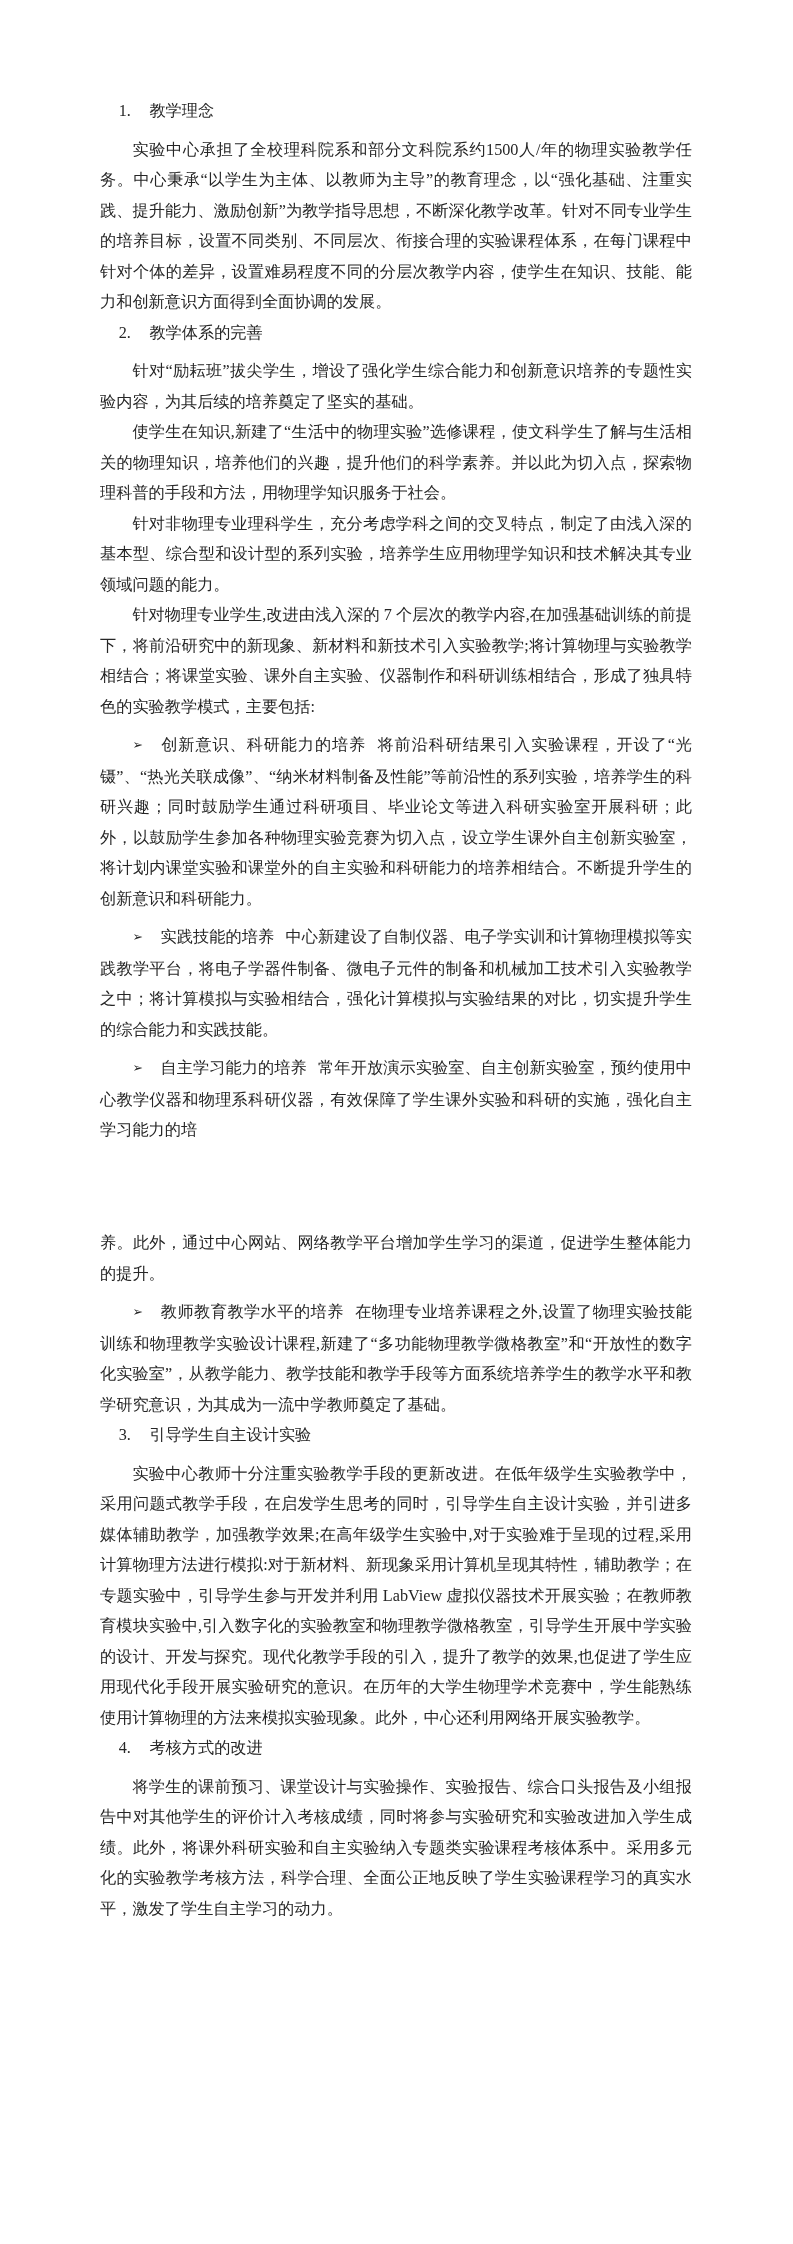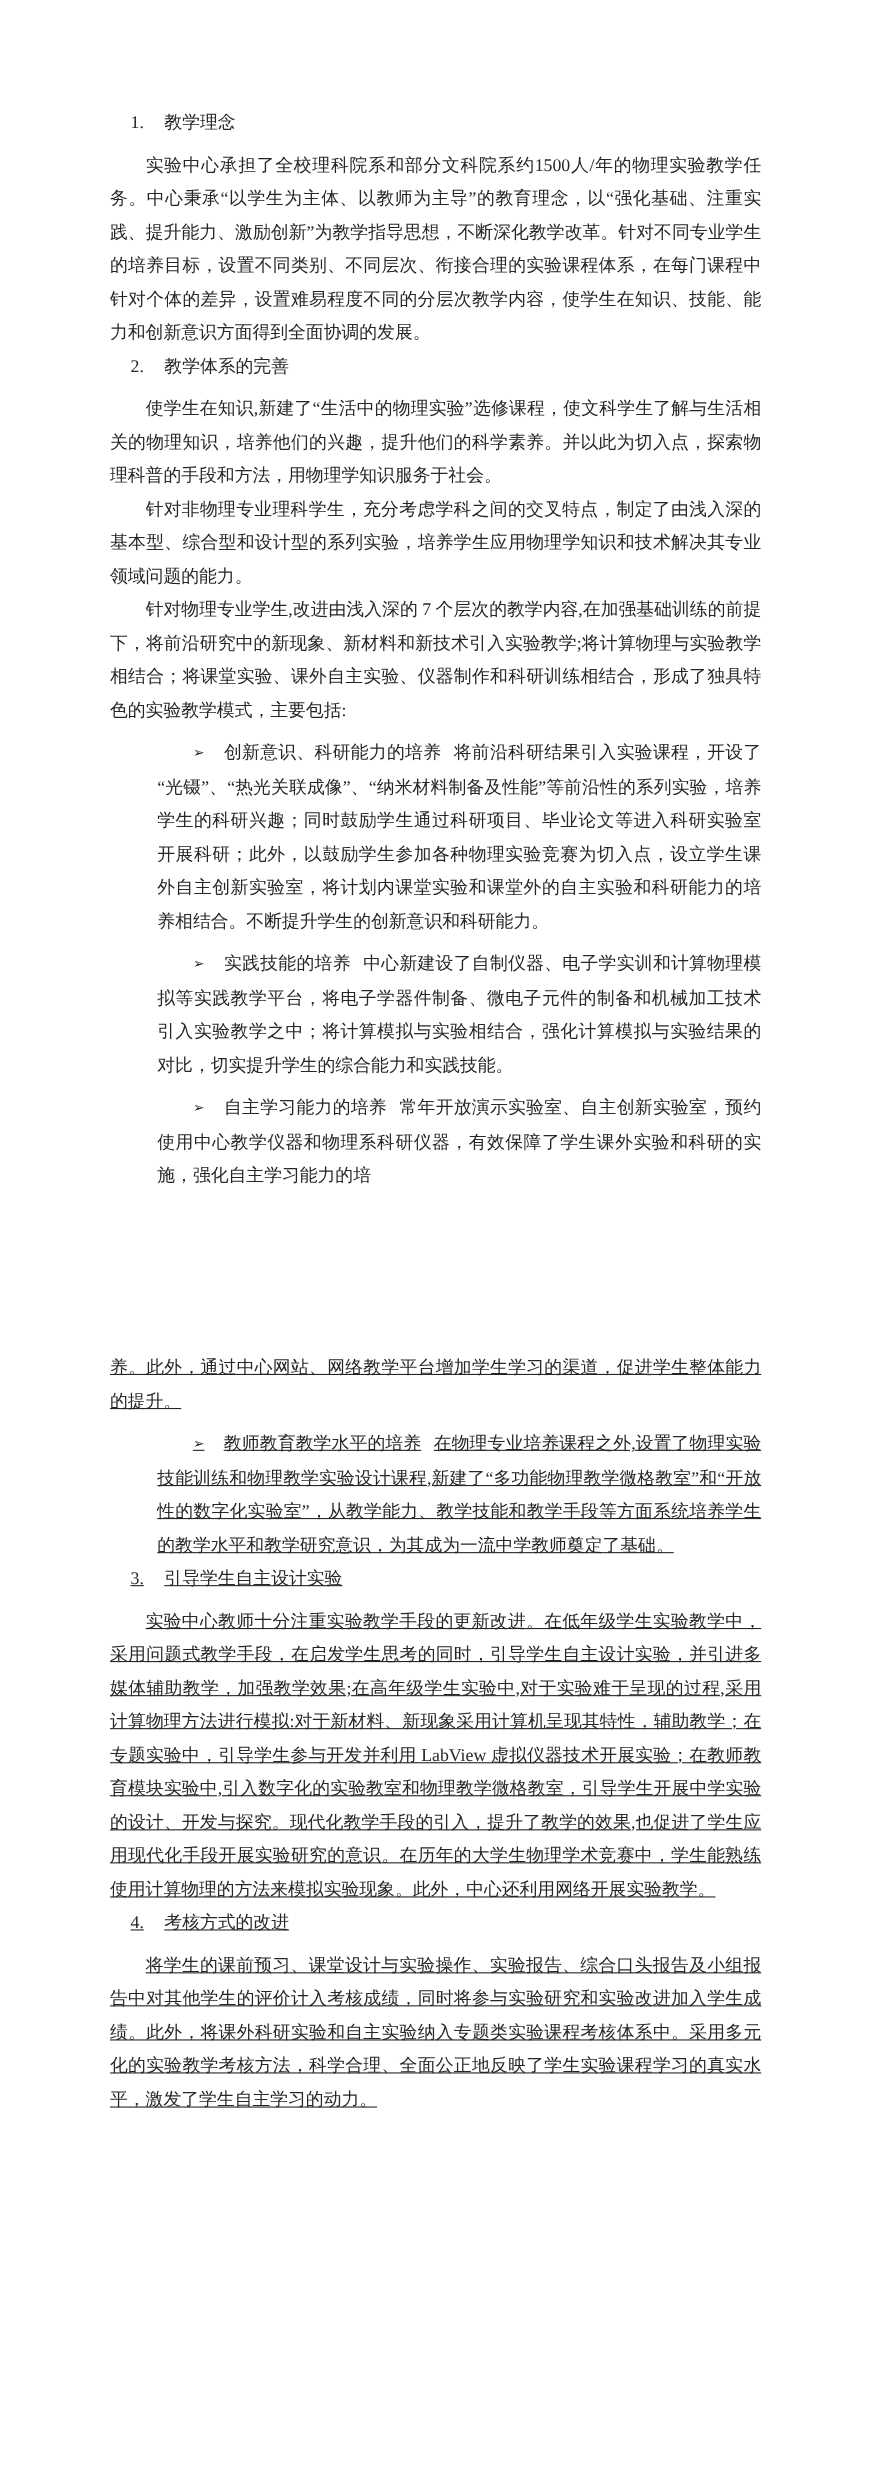--- a/index.html
+++ b/index.html
@@ -25,21 +25,20 @@
     padding-right: 101px;
     box-sizing: border-box;
   }
   .page-1 {
     padding-top: 96px;
     height: 1228px;
     overflow: hidden;
   }
   .page-2 {
     padding-top: 0;
-    text-decoration: underline;
   }
   .blk {
     margin: 0;
     text-align: justify;
     text-justify: inter-ideograph;
   }
   .heading {
     margin-bottom: 8px;
     text-indent: 1.15em;
     text-align: left;
@@ -49,41 +48,41 @@
   }
   .para {
     text-indent: 2em;
   }
   .para.noindent {
     text-indent: 0;
   }
   .bullet {
     margin-top: 8px;
     text-indent: 2em;
-    margin-left: 43px;
   }
   .b-marker {
     font-family: "DejaVu Sans", sans-serif;
     font-size: 12.5px;
     margin-right: 1.4em;
     position: relative;
     top: -1px;
   }
   .b-title {
     margin-right: 0.7em;
   }
 </style>
 </head>
 <body>
 
 <div class="canvas">
   <div class="page-body page-1" id="page-blocks-0">
       <p class="blk heading"><span class="h-num">1.</span><span class="h-text">教学理念</span></p>
       <p class="blk para">实验中心承担了全校理科院系和部分文科院系约1500人/年的物理实验教学任务。中心秉承“以学生为主体、以教师为主导”的教育理念，以“强化基础、注重实践、提升能力、激励创新”为教学指导思想，不断深化教学改革。针对不同专业学生的培养目标，设置不同类别、不同层次、衔接合理的实验课程体系，在每门课程中针对个体的差异，设置难易程度不同的分层次教学内容，使学生在知识、技能、能力和创新意识方面得到全面协调的发展。</p>
       <p class="blk heading"><span class="h-num">2.</span><span class="h-text">教学体系的完善</span></p>
+      <p class="blk para">针对“励耘班”拔尖学生，增设了强化学生综合能力和创新意识培养的专题性实验内容，为其后续的培养奠定了坚实的基础。</p>
       <p class="blk para">使学生在知识,新建了“生活中的物理实验”选修课程，使文科学生了解与生活相关的物理知识，培养他们的兴趣，提升他们的科学素养。并以此为切入点，探索物理科普的手段和方法，用物理学知识服务于社会。</p>
       <p class="blk para">针对非物理专业理科学生，充分考虑学科之间的交叉特点，制定了由浅入深的基本型、综合型和设计型的系列实验，培养学生应用物理学知识和技术解决其专业领域问题的能力。</p>
       <p class="blk para">针对物理专业学生,改进由浅入深的 7 个层次的教学内容,在加强基础训练的前提下，将前沿研究中的新现象、新材料和新技术引入实验教学;将计算物理与实验教学相结合；将课堂实验、课外自主实验、仪器制作和科研训练相结合，形成了独具特色的实验教学模式，主要包括:</p>
       <p class="blk bullet"><span class="b-marker">➢</span><span class="b-title">创新意识、科研能力的培养</span><span class="b-text">将前沿科研结果引入实验课程，开设了“光镊”、“热光关联成像”、“纳米材料制备及性能”等前沿性的系列实验，培养学生的科研兴趣；同时鼓励学生通过科研项目、毕业论文等进入科研实验室开展科研；此外，以鼓励学生参加各种物理实验竞赛为切入点，设立学生课外自主创新实验室，将计划内课堂实验和课堂外的自主实验和科研能力的培养相结合。不断提升学生的创新意识和科研能力。</span></p>
       <p class="blk bullet"><span class="b-marker">➢</span><span class="b-title">实践技能的培养</span><span class="b-text">中心新建设了自制仪器、电子学实训和计算物理模拟等实践教学平台，将电子学器件制备、微电子元件的制备和机械加工技术引入实验教学之中；将计算模拟与实验相结合，强化计算模拟与实验结果的对比，切实提升学生的综合能力和实践技能。</span></p>
       <p class="blk bullet"><span class="b-marker">➢</span><span class="b-title">自主学习能力的培养</span><span class="b-text">常年开放演示实验室、自主创新实验室，预约使用中心教学仪器和物理系科研仪器，有效保障了学生课外实验和科研的实施，强化自主学习能力的培</span></p>
     </div>
   <div class="page-body page-2" id="page-blocks-1">
       <p class="blk para noindent">养。此外，通过中心网站、网络教学平台增加学生学习的渠道，促进学生整体能力的提升。</p>
       <p class="blk bullet"><span class="b-marker">➢</span><span class="b-title">教师教育教学水平的培养</span><span class="b-text">在物理专业培养课程之外,设置了物理实验技能训练和物理教学实验设计课程,新建了“多功能物理教学微格教室”和“开放性的数字化实验室”，从教学能力、教学技能和教学手段等方面系统培养学生的教学水平和教学研究意识，为其成为一流中学教师奠定了基础。</span></p>

